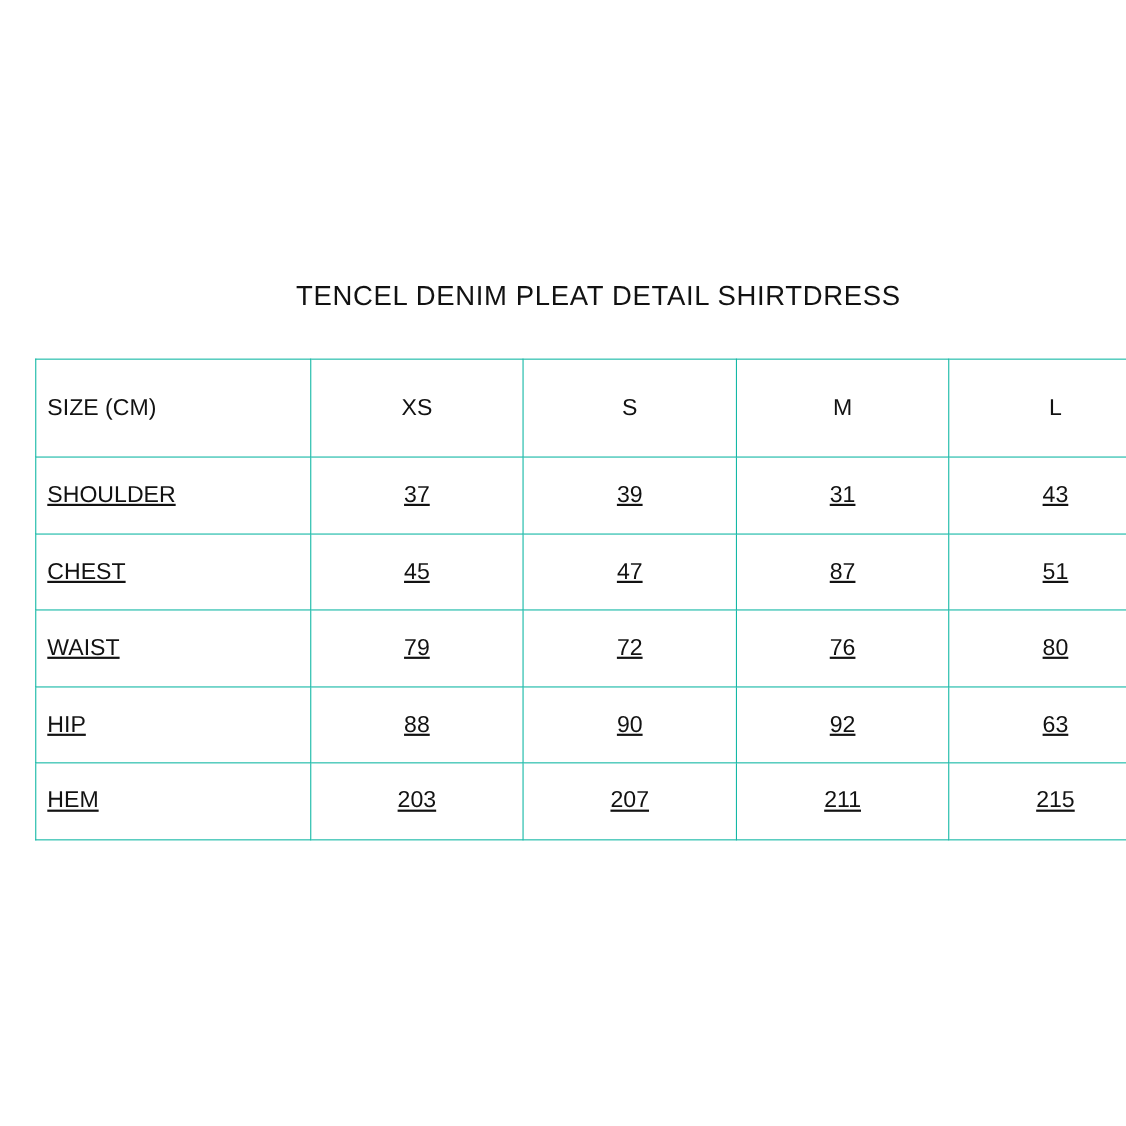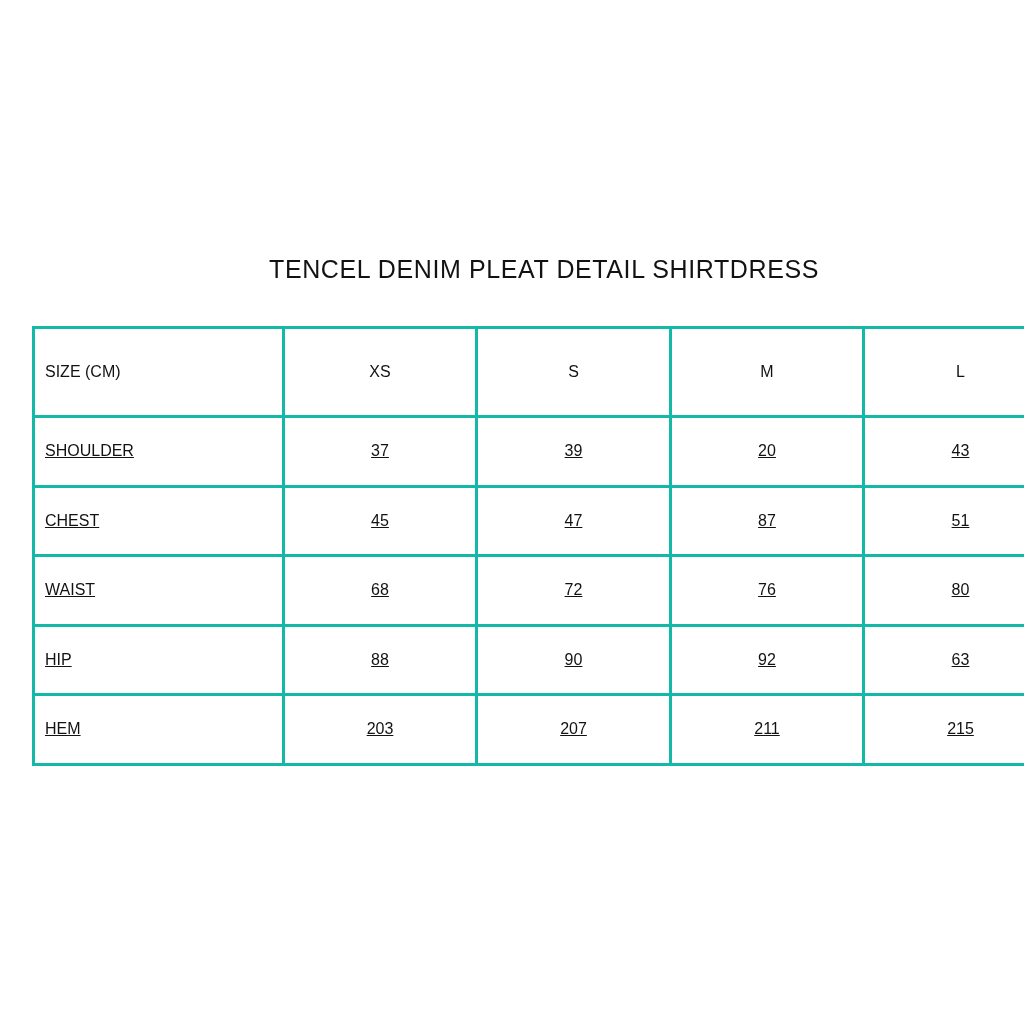--- a/index.html
+++ b/index.html
@@ -32,22 +32,22 @@
     position: absolute;
     top: 294px;
     left: 0;
     width: 1024px;
     border-collapse: collapse;
     table-layout: fixed;
     background: #ffffff;
   }
   table.size-chart th,
   table.size-chart td {
-    border: 3px solid #14b8a6;
-    font-size: 16px;
+    border: 1px solid #14b8a6;
+    font-size: 21px;
     font-weight: 400;
     color: #121212;
     text-align: center;
     vertical-align: middle;
     background: #ffffff;
   }
   table.size-chart thead th {
     height: 89px;
   }
   table.size-chart tbody td {
@@ -81,33 +81,33 @@
         <th>S</th>
         <th>M</th>
         <th>L</th>
       </tr>
     </thead>
     <tbody>
       <tr>
         <td class="label-col">SHOULDER</td>
         <td>37</td>
         <td>39</td>
-        <td>20</td>
+        <td>31</td>
         <td>43</td>
       </tr>
       <tr>
         <td class="label-col">CHEST</td>
         <td>45</td>
         <td>47</td>
         <td>87</td>
         <td>51</td>
       </tr>
       <tr>
         <td class="label-col">WAIST</td>
-        <td>68</td>
+        <td>79</td>
         <td>72</td>
         <td>76</td>
         <td>80</td>
       </tr>
       <tr>
         <td class="label-col">HIP</td>
         <td>88</td>
         <td>90</td>
         <td>92</td>
         <td>63</td>

